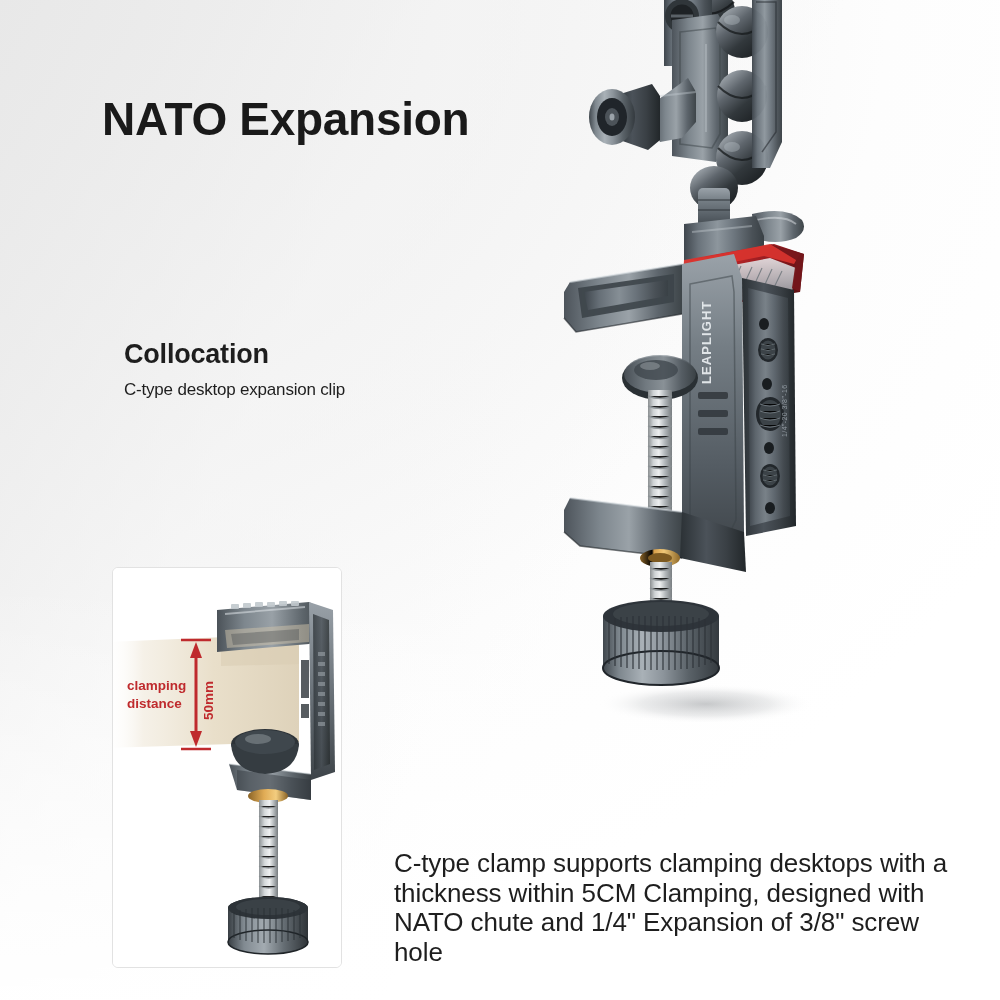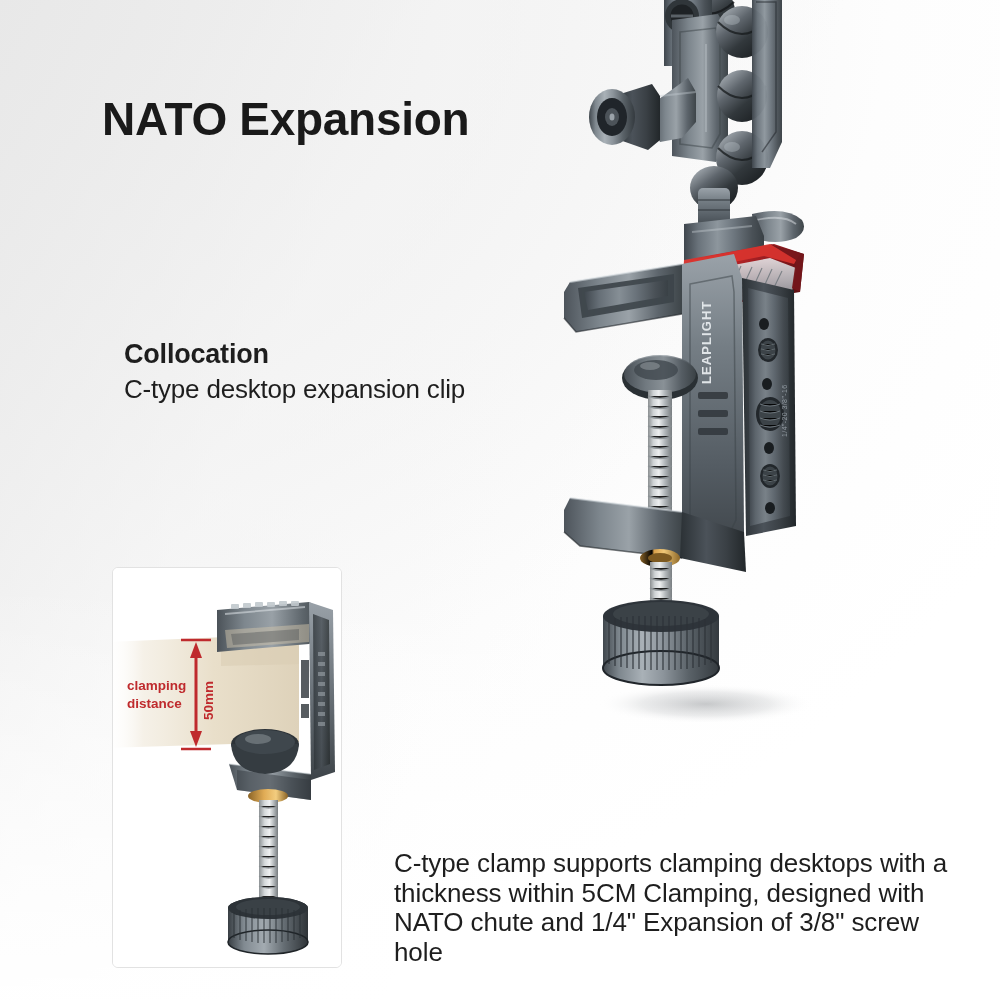--- a/index.html
+++ b/index.html
@@ -54,21 +54,21 @@
     color: #1e1e1e;
     margin-top: 20px;
   }
   #collocation-block .lead {
     font-size: 27px;
     font-weight: 600;
     line-height: 36px;
     letter-spacing: -0.2px;
   }
   #collocation-block .sub {
-    font-size: 26px;
+    font-size: 17px;
     font-weight: 400;
     line-height: 35px;
     letter-spacing: -0.2px;
   }
   #description {
     position: absolute;
     left: 394px;
     top: 849px;
     width: 560px;
     font-size: 26px;

